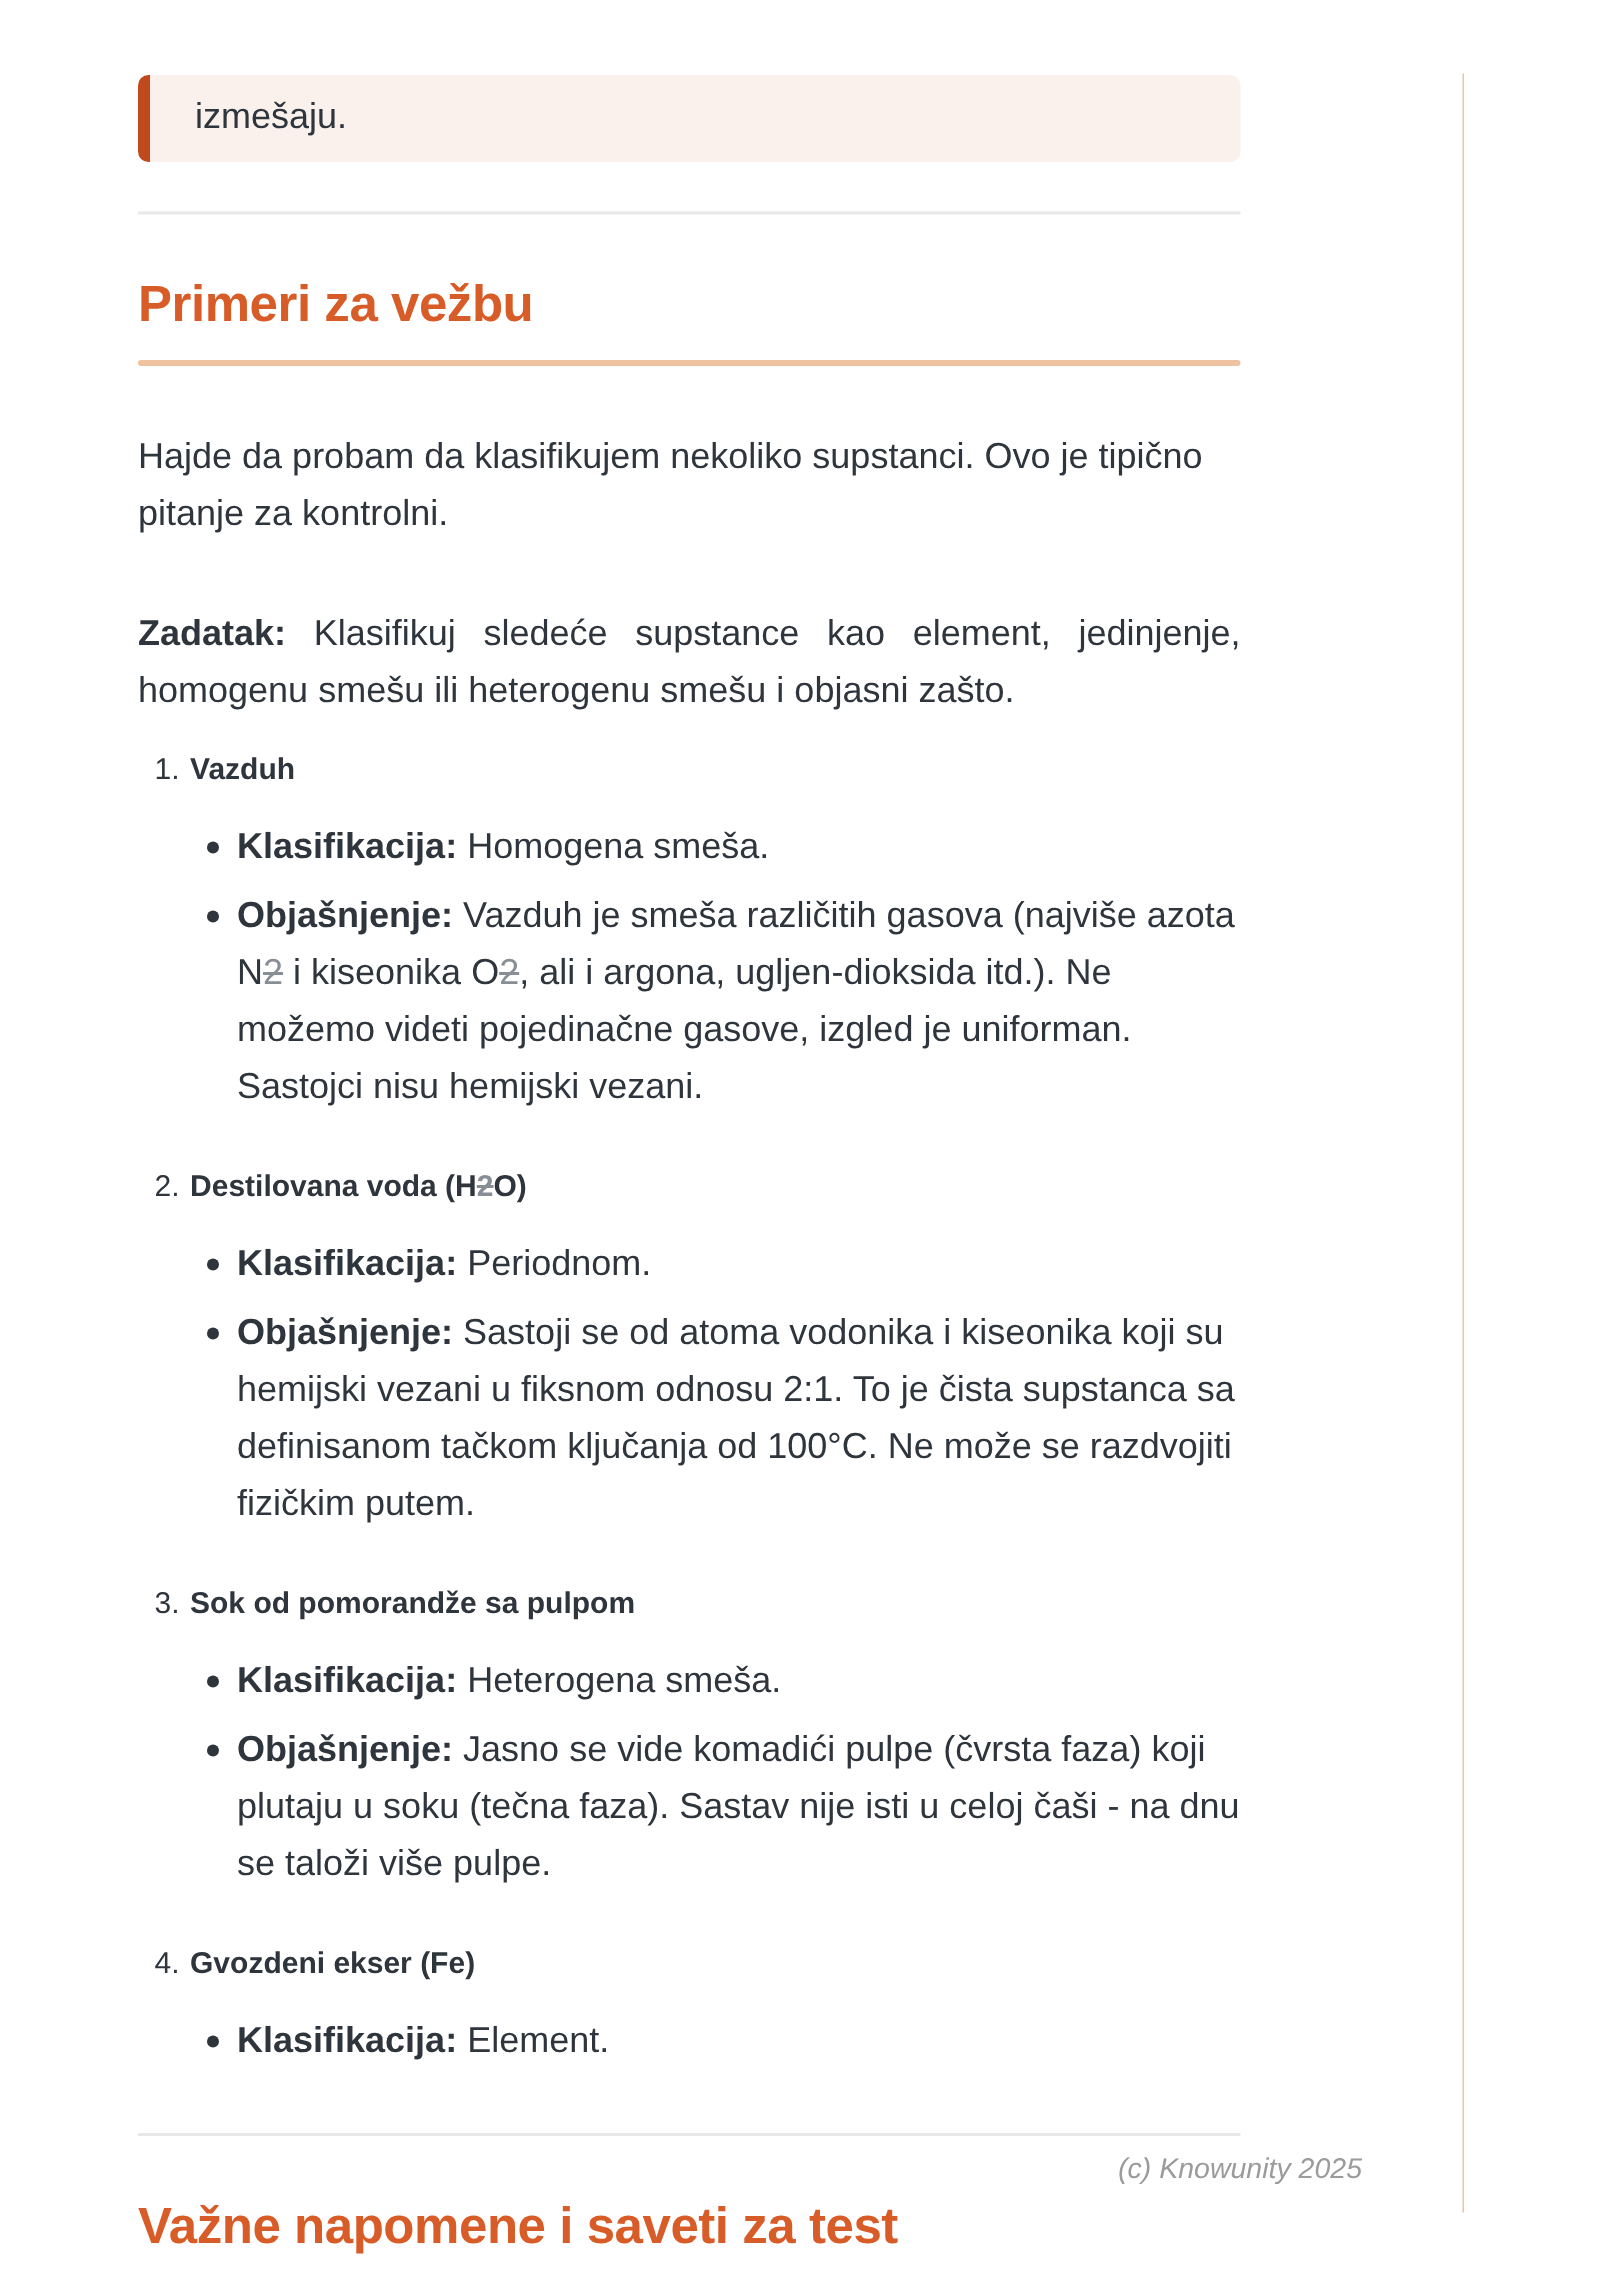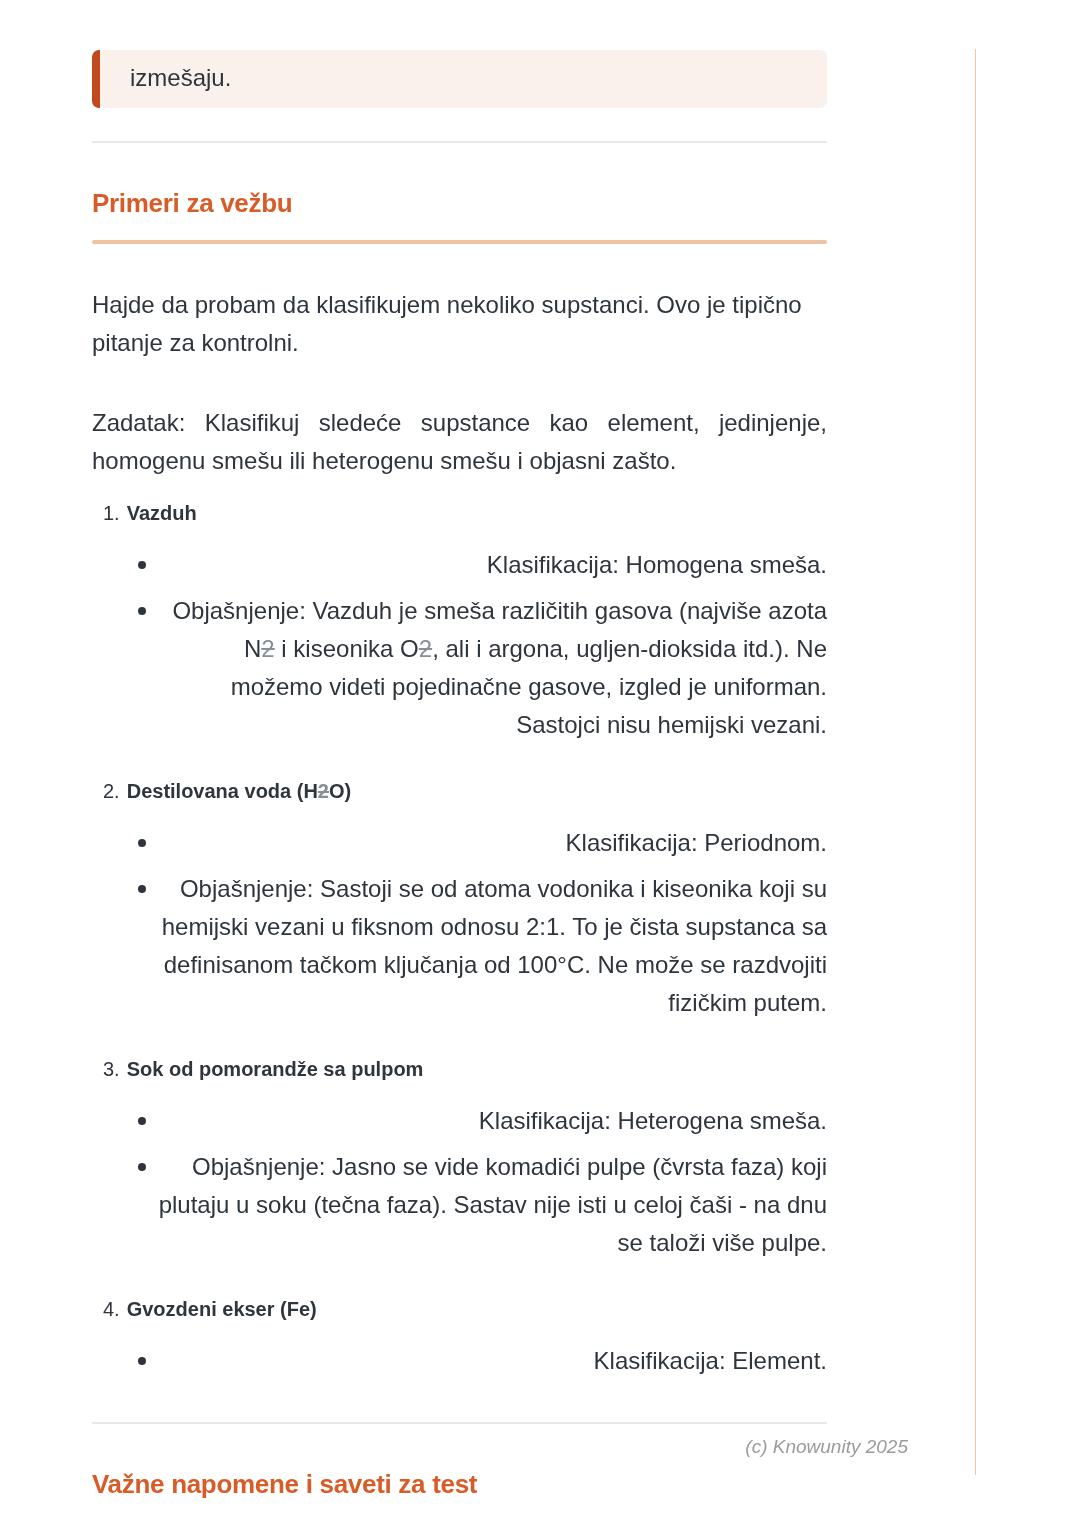--- a/index.html
+++ b/index.html
@@ -57,39 +57,39 @@
   }
   .divider{
     border:none;
     height:2px;
     background:var(--divider,#e8e8e8);
     margin-top:33px;
   }
   .divider.second{margin-top:42px;}
   h2{
     margin-top:37px;
-    font-size:26px;
+    font-size:34px;
     line-height:46px;
     font-weight:700;
     letter-spacing:-0.3px;
     color:var(--heading,#d85c28);
   }
   .heading-underline{
     margin-top:14px;
     height:4px;
     background:var(--heading-underline,#edc3a1);
     border-radius:2px;
   }
   p{
     margin-top:42px;
     font-size:24px;
     line-height:38px;
   }
   p.justified{text-align:justify;}
-  b{font-weight:400;}
+  b{font-weight:700;}
   ol.items{
     list-style:none;
     margin-top:14px;
   }
   ol.items>li+li{margin-top:28px;}
   .item-head{
     padding-left:11px;
     font-size:20px;
     line-height:38px;
   }
@@ -97,21 +97,20 @@
   .item-title{font-weight:700;}
   ul.sub{
     list-style:none;
     margin-top:14px;
   }
   ul.sub>li{
     position:relative;
     padding-left:66px;
     font-size:24px;
     line-height:38px;
-    text-align:right;
   }
   ul.sub>li+li{margin-top:8px;}
   ul.sub>li::before{
     content:"";
     position:absolute;
     left:46px;
     top:15px;
     width:8px;
     height:8px;
     border-radius:50%;

